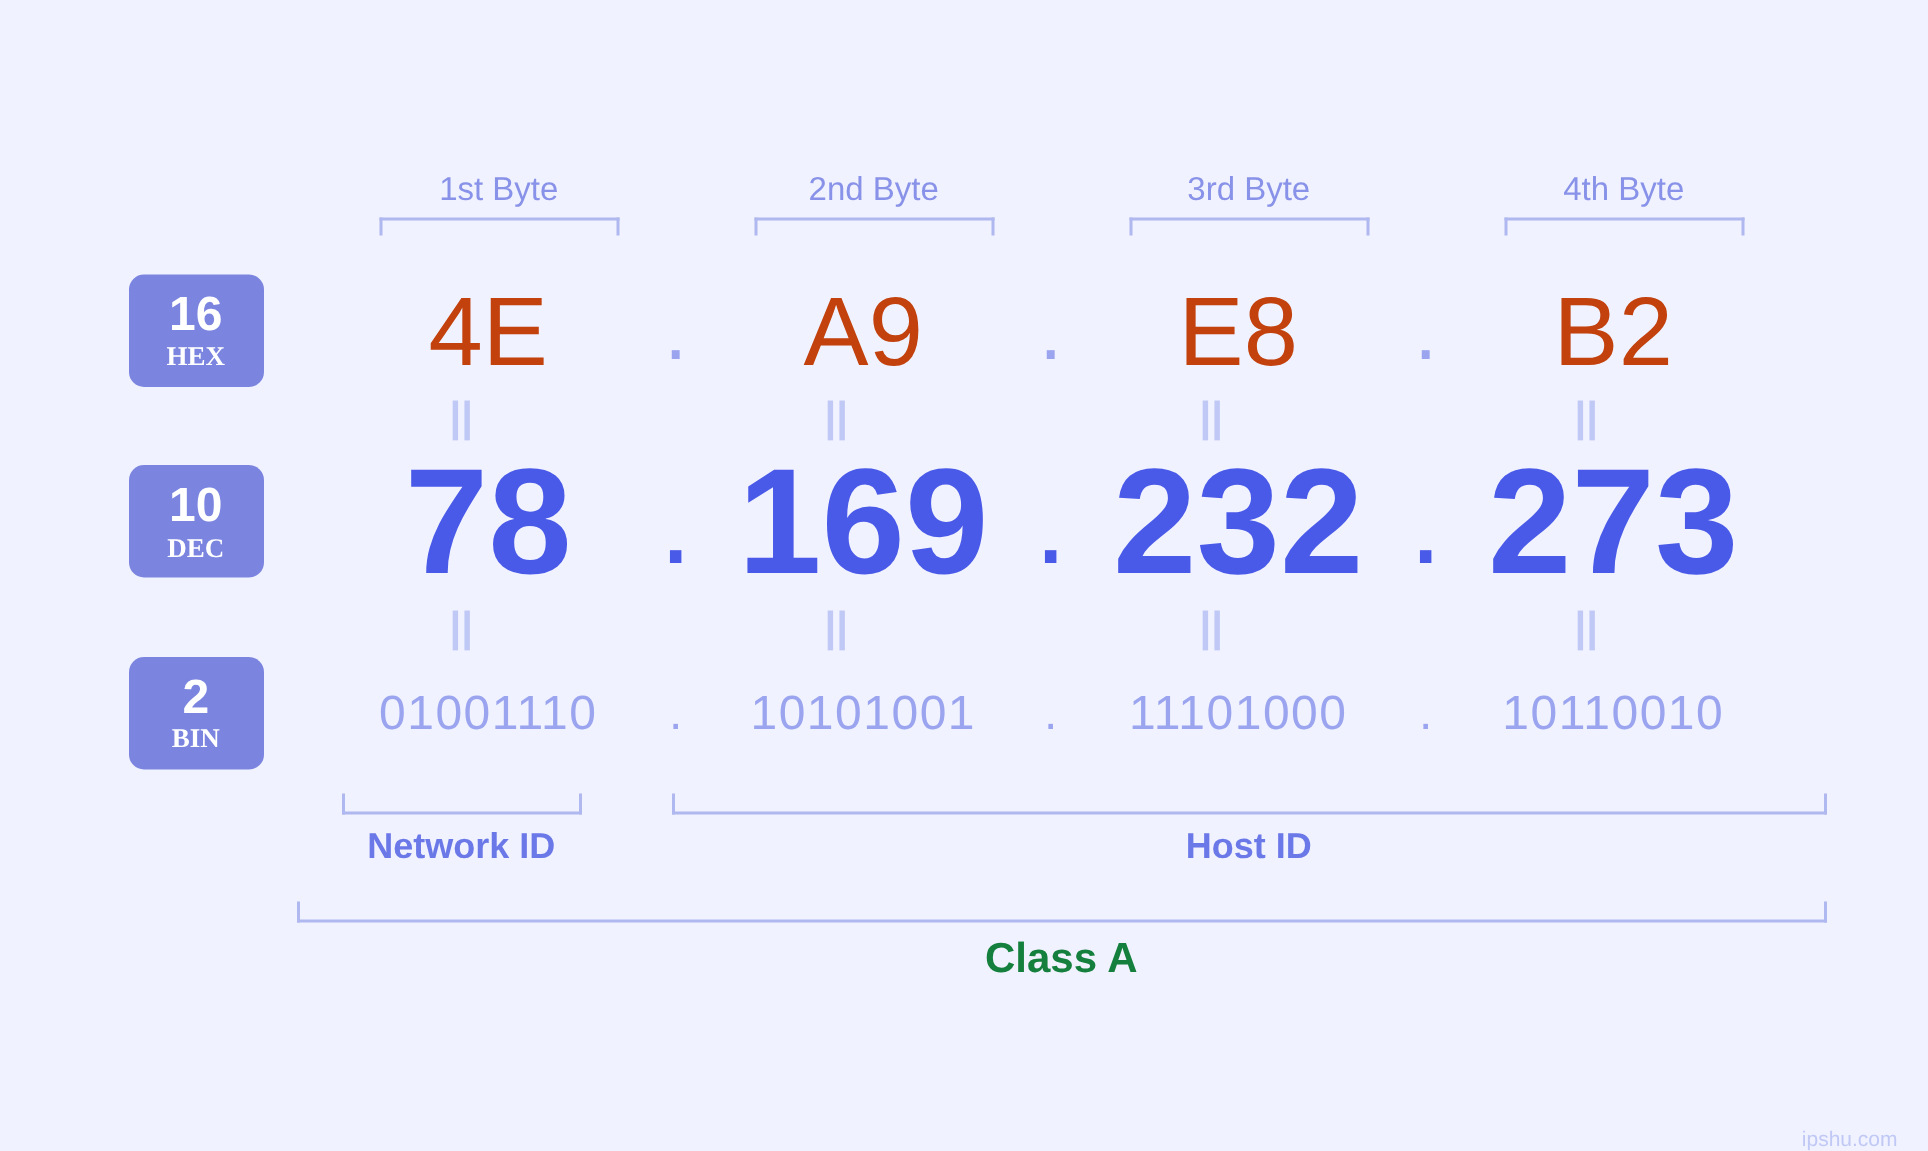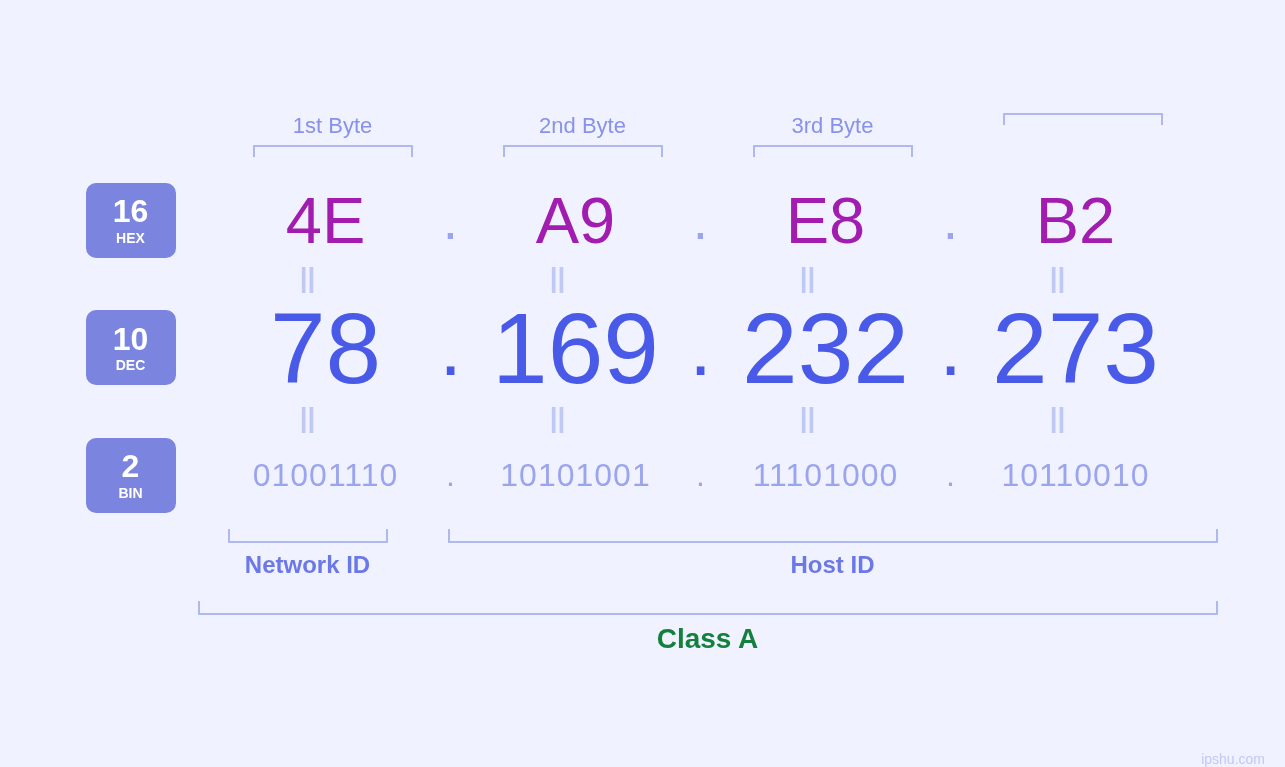--- a/index.html
+++ b/index.html
@@ -78,22 +78,23 @@
 
     .base-badge .base-num {
       color: white;
       font-size: 32px;
       font-weight: bold;
       line-height: 1.1;
     }
 
     .base-badge .base-label {
       color: white;
-      font-size: 14px;
-      font-weight: bold;
+      font-size: 18px;
+      font-weight: bold;
+      font-family: Liberation Serif, serif;
     }
 
     .values-row {
       display: flex;
       align-items: center;
       flex: 1;
       max-width: 1020px;
     }
 
     .byte-value {
@@ -106,29 +107,29 @@
       color: #9ba5ef;
       width: 30px;
       text-align: center;
       flex-shrink: 0;
       line-height: 1;
     }
 
     
     .hex-value {
       font-size: 65px;
-      color: #a21caf;
+      color: #c2410c;
       font-weight: 400;
     }
 
     
     .dec-value {
       font-size: 100px;
       color: #4a5ae8;
-      font-weight: normal;
+      font-weight: bold;
       line-height: 1;
     }
 
     
     .bin-value {
       font-size: 32px;
       color: #9ba5ef;
       font-weight: 400;
       letter-spacing: 1px;
     }
@@ -288,20 +289,21 @@
       <div class="byte-header">2nd Byte</div>
       <div class="bracket-top"></div>
     </div>
     <div style="width:30px;"></div>
     <div class="byte-col">
       <div class="byte-header">3rd Byte</div>
       <div class="bracket-top"></div>
     </div>
     <div style="width:30px;"></div>
     <div class="byte-col">
+      <div class="byte-header">4th Byte</div>
       <div class="bracket-top"></div>
     </div>
   </div>
 
   <div class="spacer-md"></div>
 
   <div class="row-group">
     <div class="base-badge">
       <span class="base-num">16</span>
       <span class="base-label">HEX</span>

